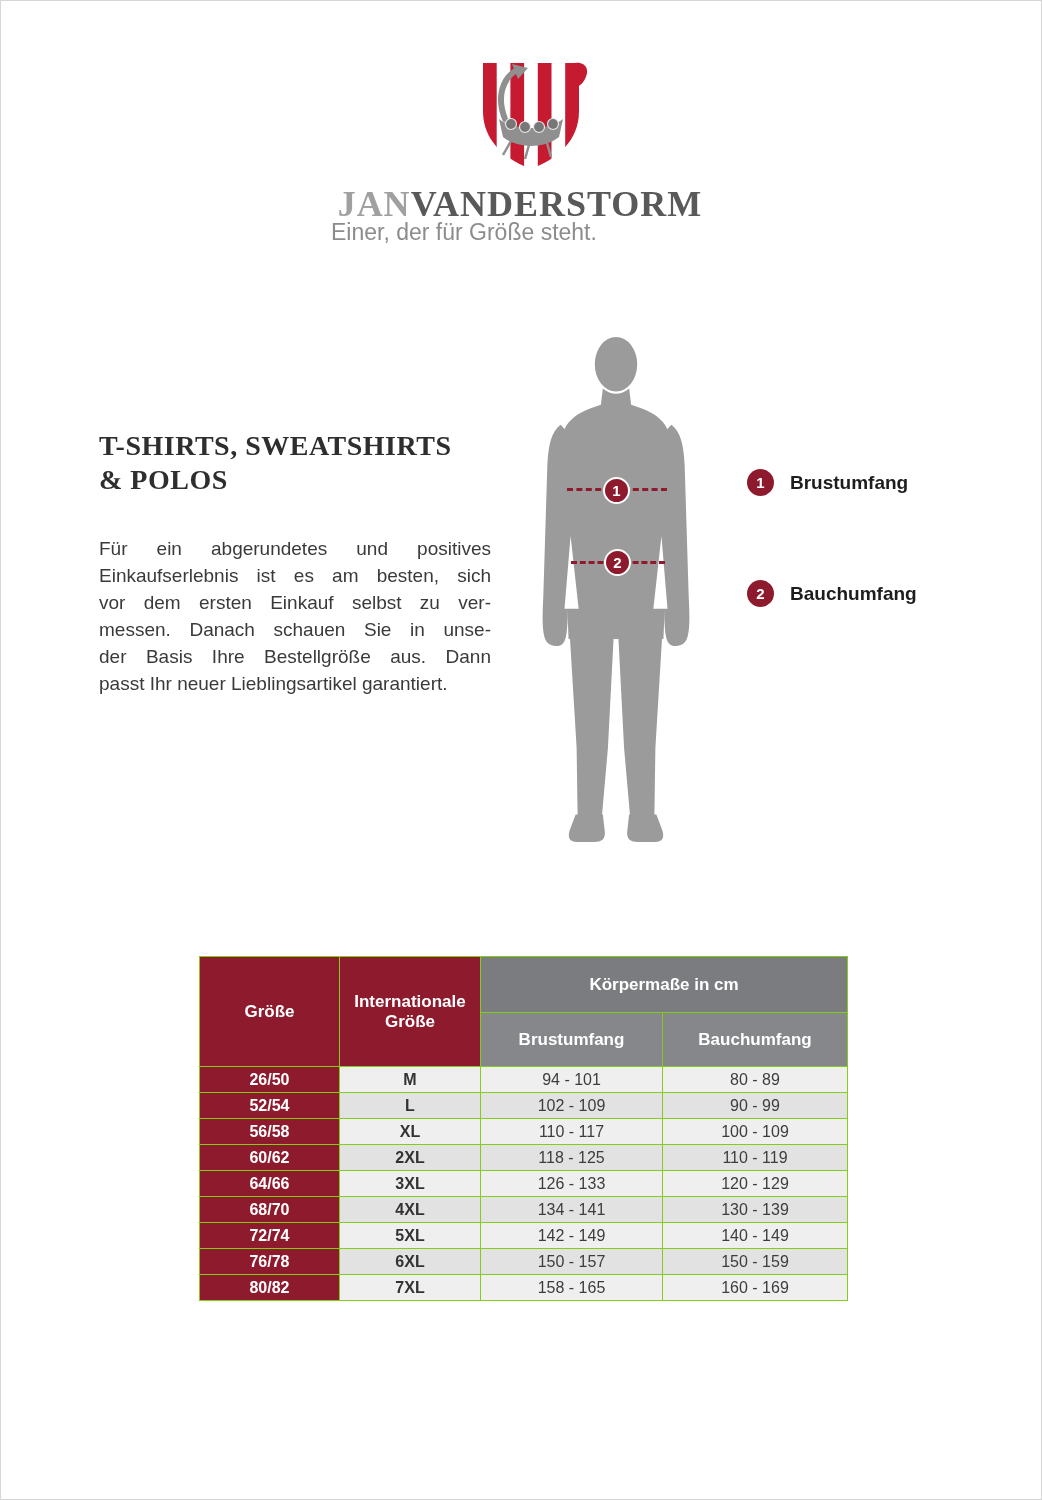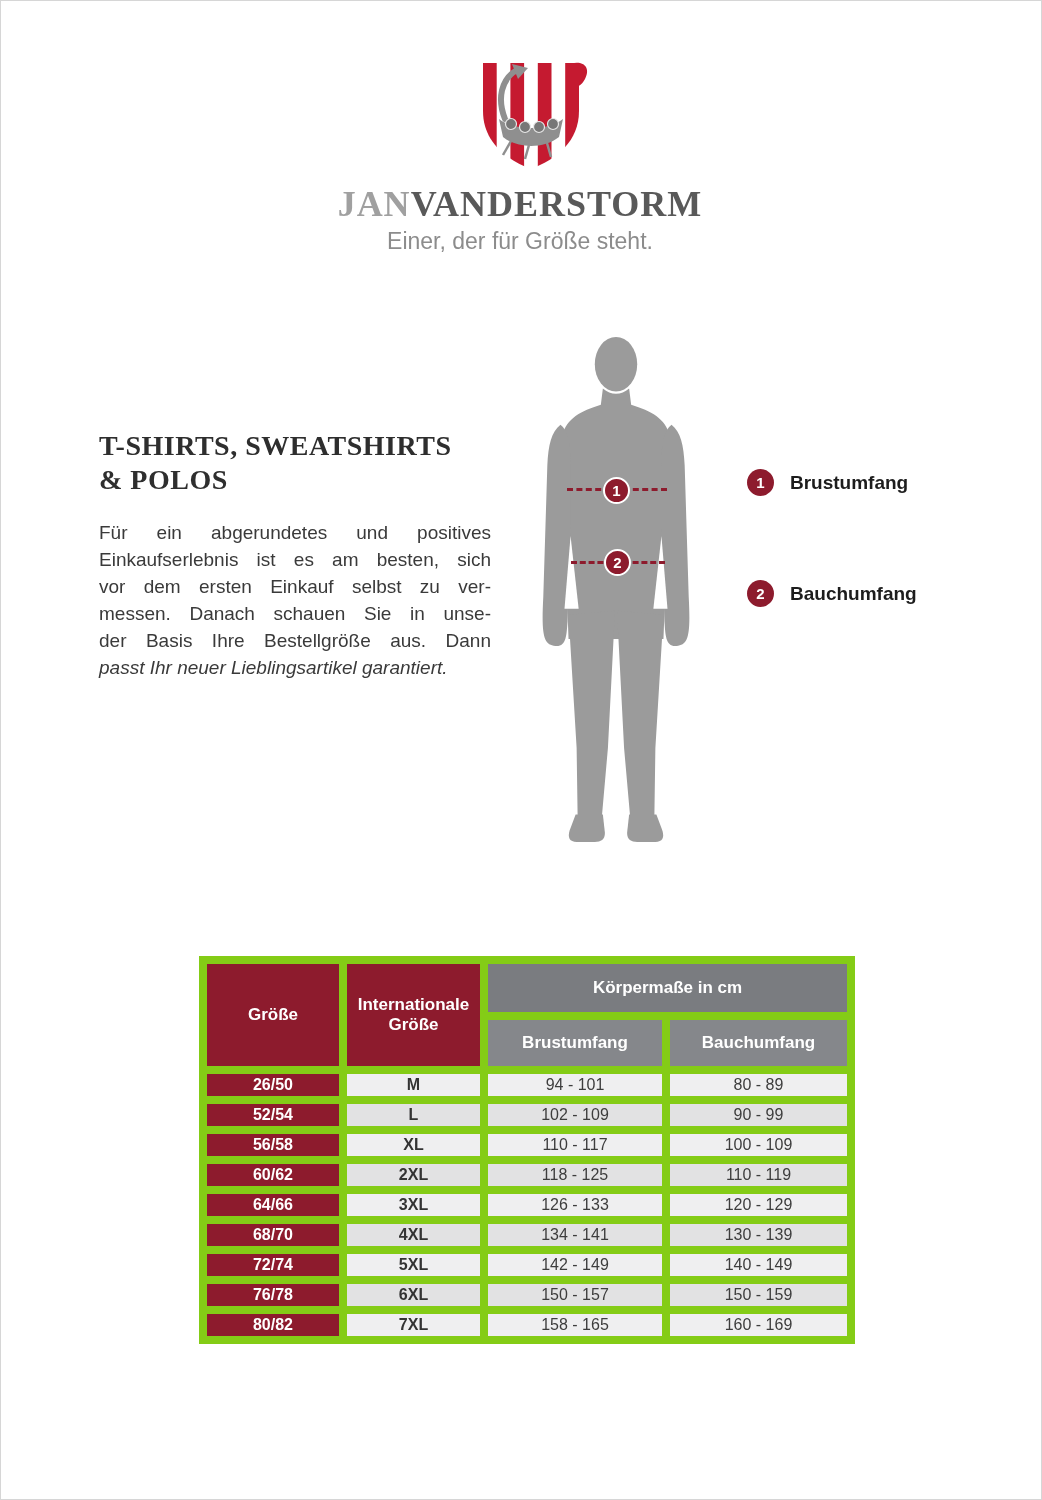--- a/index.html
+++ b/index.html
@@ -13,35 +13,35 @@
   .lr{fill:var(--logo-red);}
   .ship{fill:#8f8f8f;}
   #brand-name{
     position:absolute;left:330px;top:182px;width:378px;text-align:center;
     font-family:"Liberation Serif",serif;font-size:36px;font-weight:700;
     letter-spacing:1px;white-space:nowrap;
   }
   #brand-name .jan{color:#a0a0a0;}
   #brand-name .vds{color:#595959;text-align:right;}
   #brand-tagline{
-    position:absolute;left:330px;top:227px;width:378px;text-align:center;
+    position:absolute;left:330px;top:218px;width:378px;text-align:left;
     font-size:23px;color:#8c8c8c;
   }
   
   #heading{
     position:absolute;left:98px;top:428px;width:400px;
     font-family:"Liberation Serif",serif;font-weight:700;font-size:28px;
     line-height:34px;color:#2e2e2e;letter-spacing:0.5px;
   }
   #intro-paragraph{
-    position:absolute;left:98px;top:518px;width:392px;
+    position:absolute;left:98px;top:534px;width:392px;
     font-size:19px;line-height:27px;color:#3a3a3a;
   }
   .para-line{text-align:justify;text-align-last:justify;}
-  .para-line:last-of-type{text-align-last:left;font-style:italic;}
+  .para-line:last-of-type{text-align-last:left;}
   
   #silhouette{position:absolute;left:524px;top:333px;width:182px;height:520px;}
   .sil{fill:var(--sil-gray);}
   .measure-line{position:absolute;height:0;border-top:3px dashed var(--brand-red);}
   #chest-line{left:566px;top:487px;width:100px;}
   #waist-line{left:570px;top:560px;width:94px;}
   .badge{
     width:27px;height:27px;border-radius:50%;background:var(--brand-red);
     color:#fff;font-weight:700;font-size:15px;
     display:flex;align-items:center;justify-content:center;box-sizing:border-box;
@@ -52,21 +52,21 @@
   .legend-item{position:absolute;display:flex;align-items:center;gap:16px;}
   #legend-1{left:746px;top:468px;}
   #legend-2{left:746px;top:579px;}
   .legend-label{font-size:19px;font-weight:700;color:#1d1d1d;}
   
   #size-table{
     position:absolute;left:198px;top:955px;width:648px;
     border-collapse:collapse;table-layout:fixed;
   }
   #size-table th,#size-table td{
-    border:8px solid #84cc16;text-align:center;vertical-align:middle;
+    border:1px solid #84cc16;text-align:center;vertical-align:middle;
     padding:2px 4px;box-sizing:border-box;
   }
   th.hdr-red{
     background:var(--brand-red);color:#fff;font-weight:700;font-size:17px;height:110px;
   }
   th.hdr-group{background:var(--header-gray);color:#fff;font-weight:700;font-size:17px;height:53px;}
   th.hdr-sub{background:var(--header-gray-2);color:#fff;font-weight:700;font-size:17px;height:51px;}
   #size-table tbody tr:nth-child(odd){--rowbg:var(--row-light);}
   #size-table tbody tr:nth-child(even){--rowbg:var(--row-dark);}
   #size-table tbody td{background:var(--rowbg);height:26px;font-size:16px;color:#3d3d3d;}

